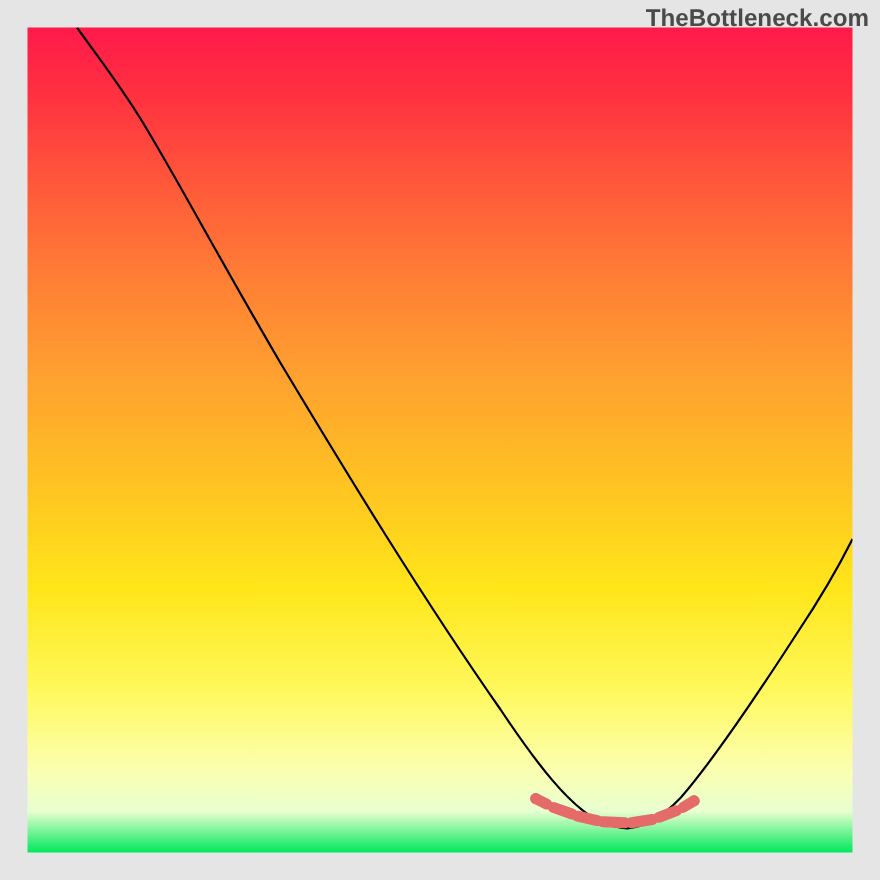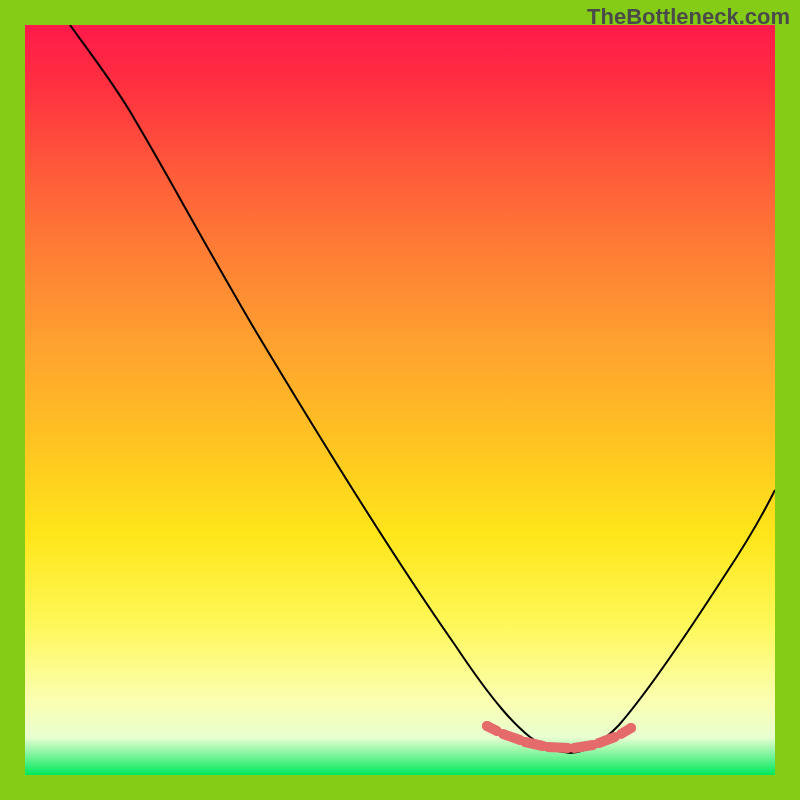--- a/index.html
+++ b/index.html
@@ -1,20 +1,20 @@
 <!DOCTYPE html>
 <html><head>
 <meta charset="utf-8">
 <style>
   * { margin: 0; padding: 0; box-sizing: border-box; }
   html, body { width: 800px; height: 800px; overflow: hidden; }
   .container {
     width: 800px;
     height: 800px;
-    background: #84cc16;
+    background: #e5e5e5;
     position: relative;
   }
   .watermark {
     position: absolute;
     top: 4px;
     right: 10px;
     color: #4a4a4a;
     font-family: Arial, Helvetica, sans-serif;
     font-size: 22px;
     font-weight: bold;

